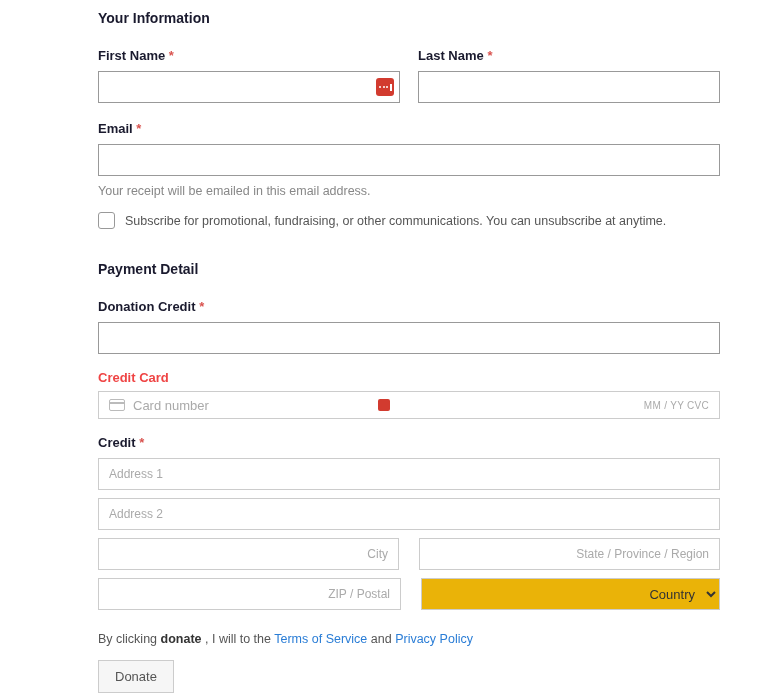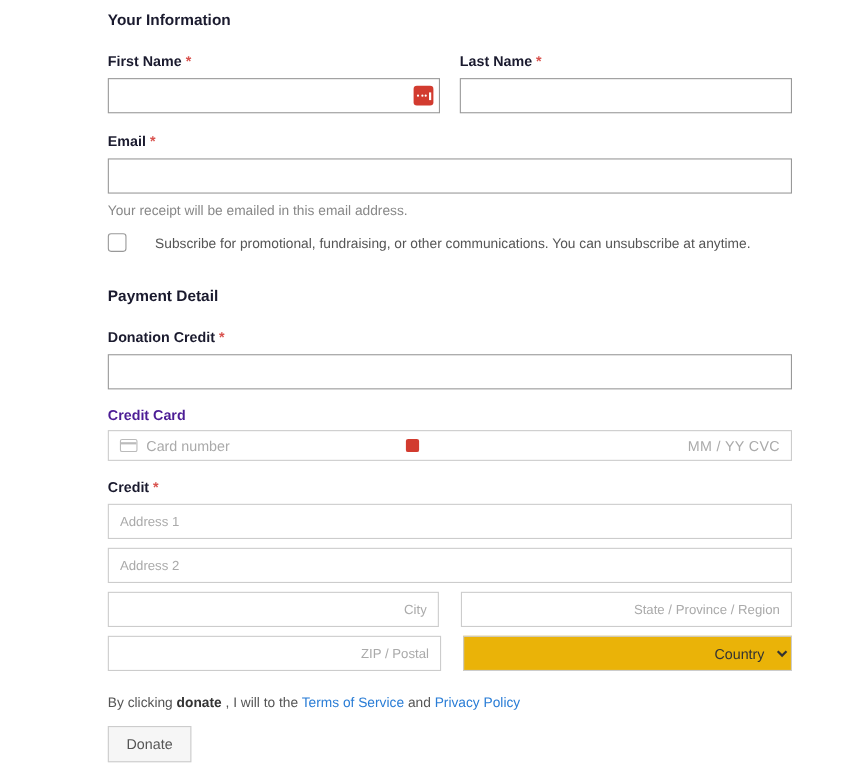--- a/index.html
+++ b/index.html
@@ -73,21 +73,21 @@
     }
     .hint-text {
       color: #888;
       font-size: 12.5px;
       margin-top: 8px;
       margin-bottom: 14px;
     }
     .checkbox-row {
       display: flex;
       align-items: center;
-      gap: 26px;
+      gap: 10px;
       margin-bottom: 32px;
     }
     .checkbox {
       width: 17px;
       height: 17px;
       border: 1.5px solid #999;
       border-radius: 3px;
       cursor: pointer;
     }
     .checkbox-label { color: #555; font-size: 12.5px; }
@@ -118,21 +118,21 @@
       flex: 1;
       color: #aaa;
       font-size: 13px;
     }
     .cc-pill {
       width: 12px;
       height: 12px;
       background: #d23b2f;
       border-radius: 2px;
     }
-    .cc-right { color: #aaa; font-size: 13px; letter-spacing: 0.3px; }
+    .cc-right { color: #aaa; font-size: 10px; letter-spacing: 0.3px; }
     .addr-input {
       border: 1px solid #ccc;
       height: 32px;
       padding: 5px 10px;
       font-size: 12px;
       width: 100%;
       font-family: inherit;
       color: #333;
       outline: none;
     }
@@ -161,21 +161,21 @@
     .link { color: #2a7dd6; text-decoration: none; cursor: pointer; }
     .donate-btn {
       border: 1px solid #ccc;
       background: #f6f6f6;
       padding: 8px 16px;
       font-size: 13px;
       color: #555;
       cursor: pointer;
       font-family: inherit;
     }
-    .cc-label { font-size: 13px; font-weight: 600; color: #4c1d95; margin-top: 16px; margin-bottom: 0; }
+    .cc-label { font-size: 13px; font-weight: 600; color: #ef4444; margin-top: 16px; margin-bottom: 0; }
     .mb-cc { margin-bottom: 16px; }
     .addr-label-wrap { margin-bottom: 8px; }
   </style>
 </head>
 <body>
 
 
 
 
 <div class="section-title">Your Information</div>

